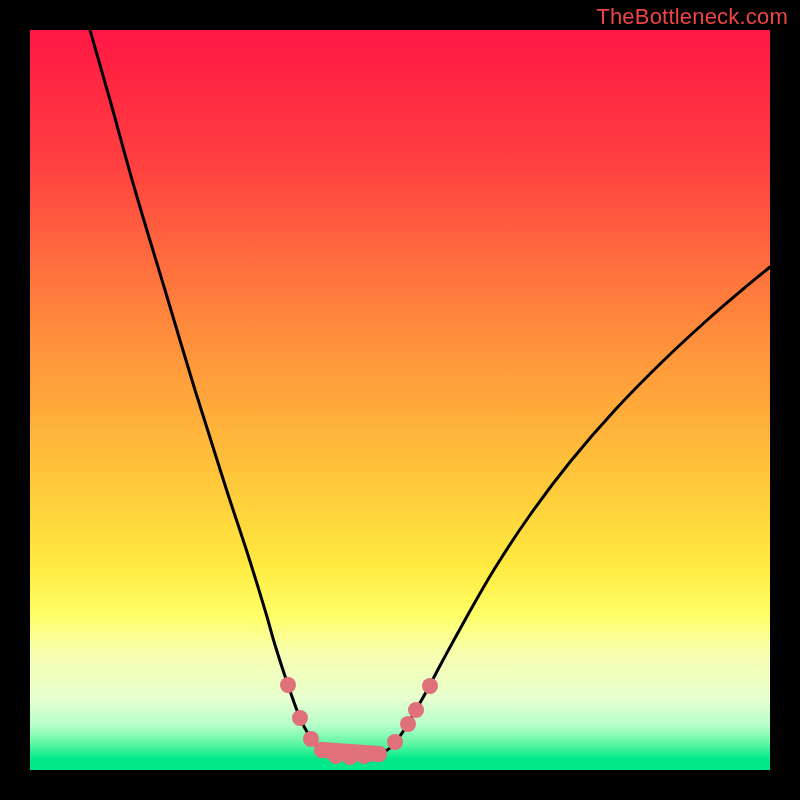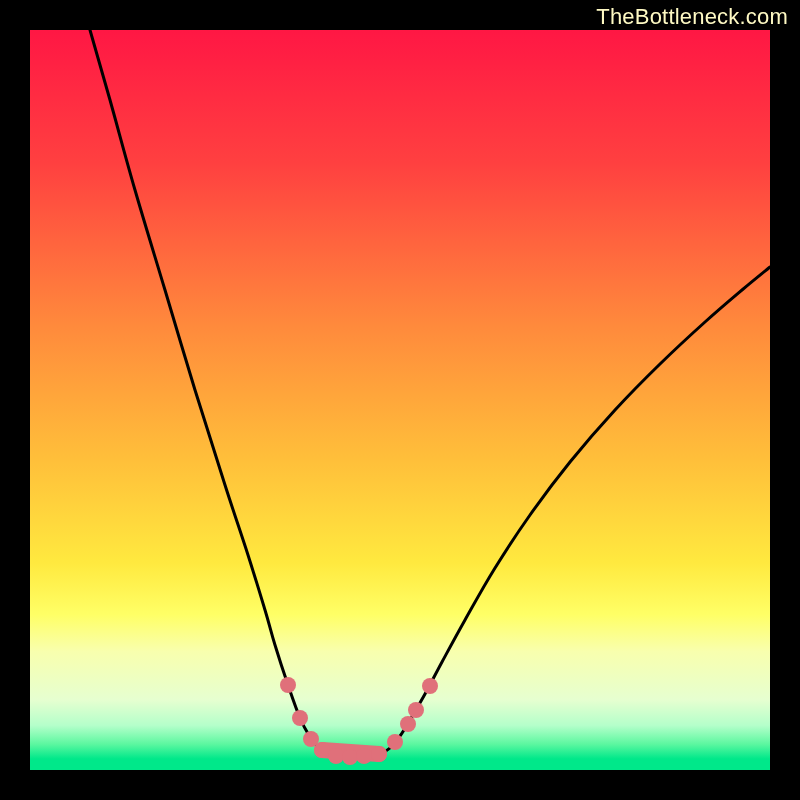--- a/index.html
+++ b/index.html
@@ -39,21 +39,21 @@
     left: 0;
     top: 0;
     width: 740px;
     height: 740px;
     overflow: visible;
   }
   .watermark {
     position: absolute;
     top: 4px;
     right: 12px;
-    color: #fef9c3;
+    color: #ef4444;
     font-size: 22px;
     letter-spacing: 0.2px;
     user-select: none;
     pointer-events: none;
   }
 </style>
 </head>
 <body>
 
 <div class="frame">

